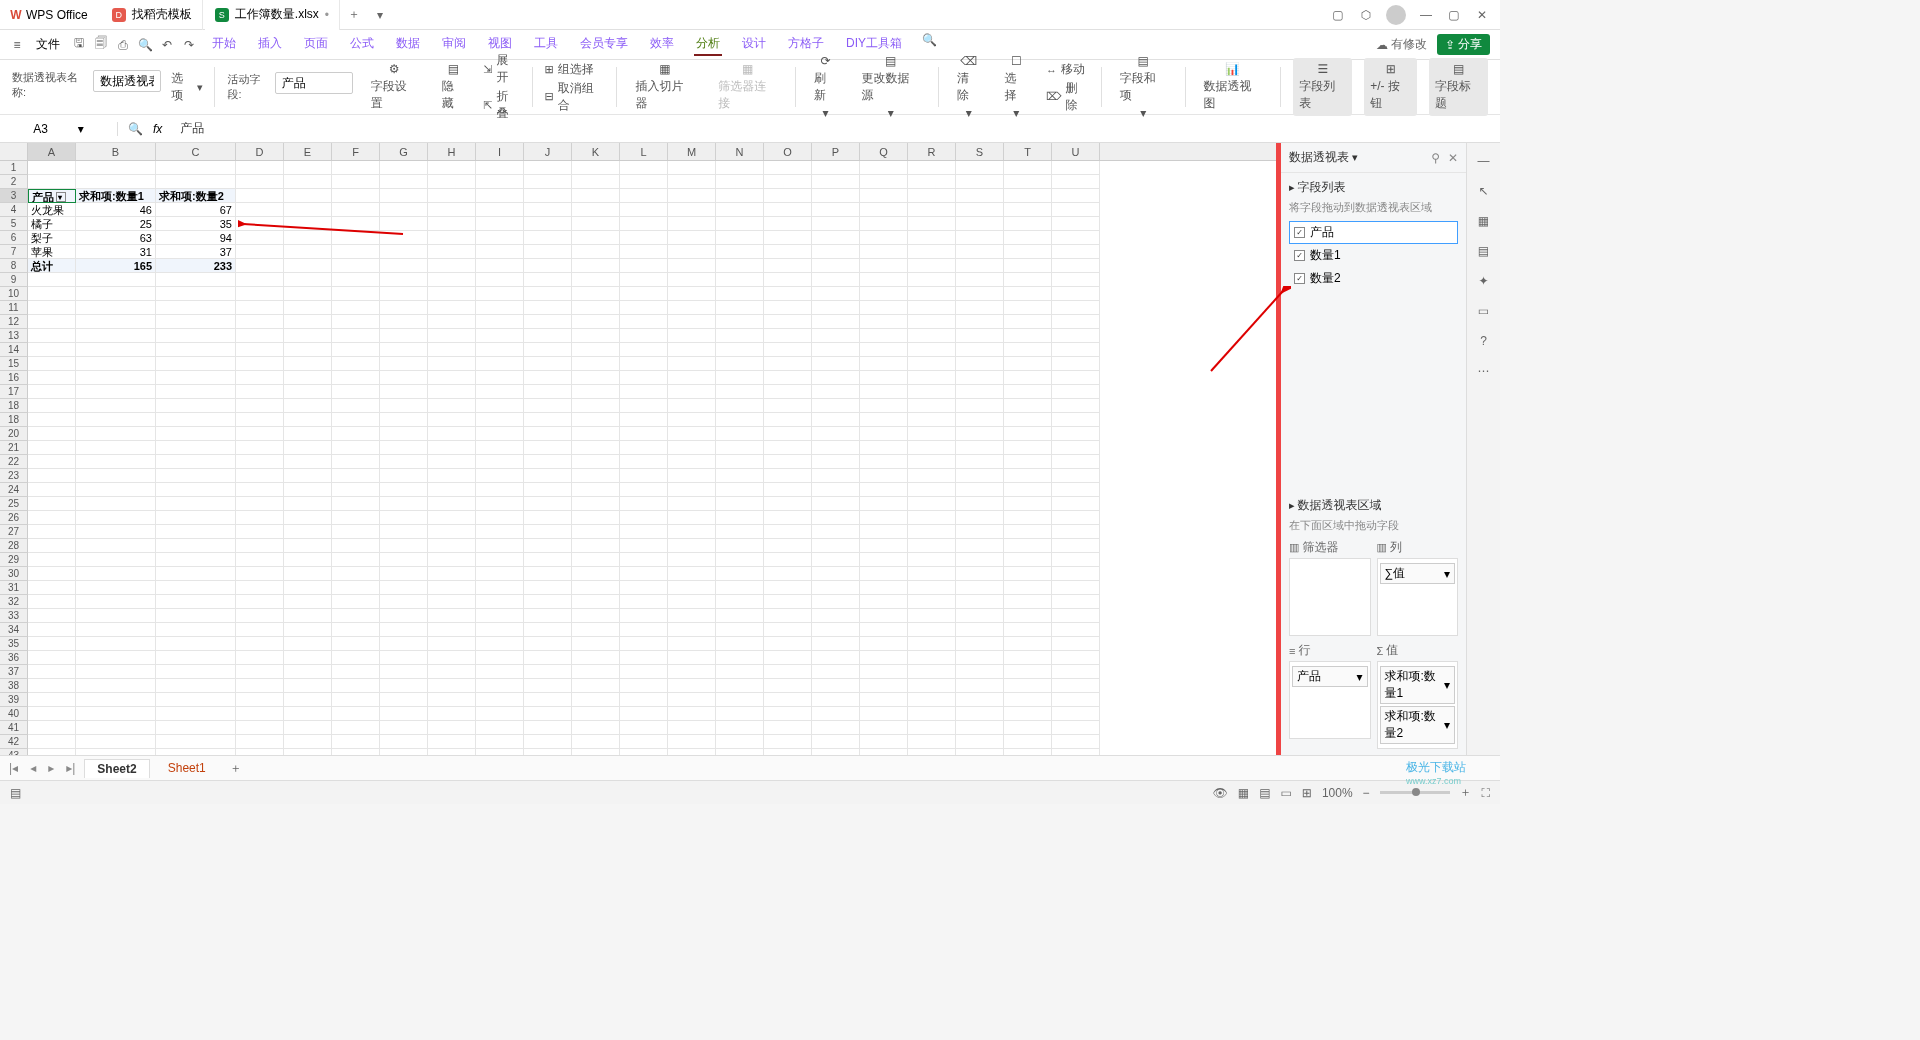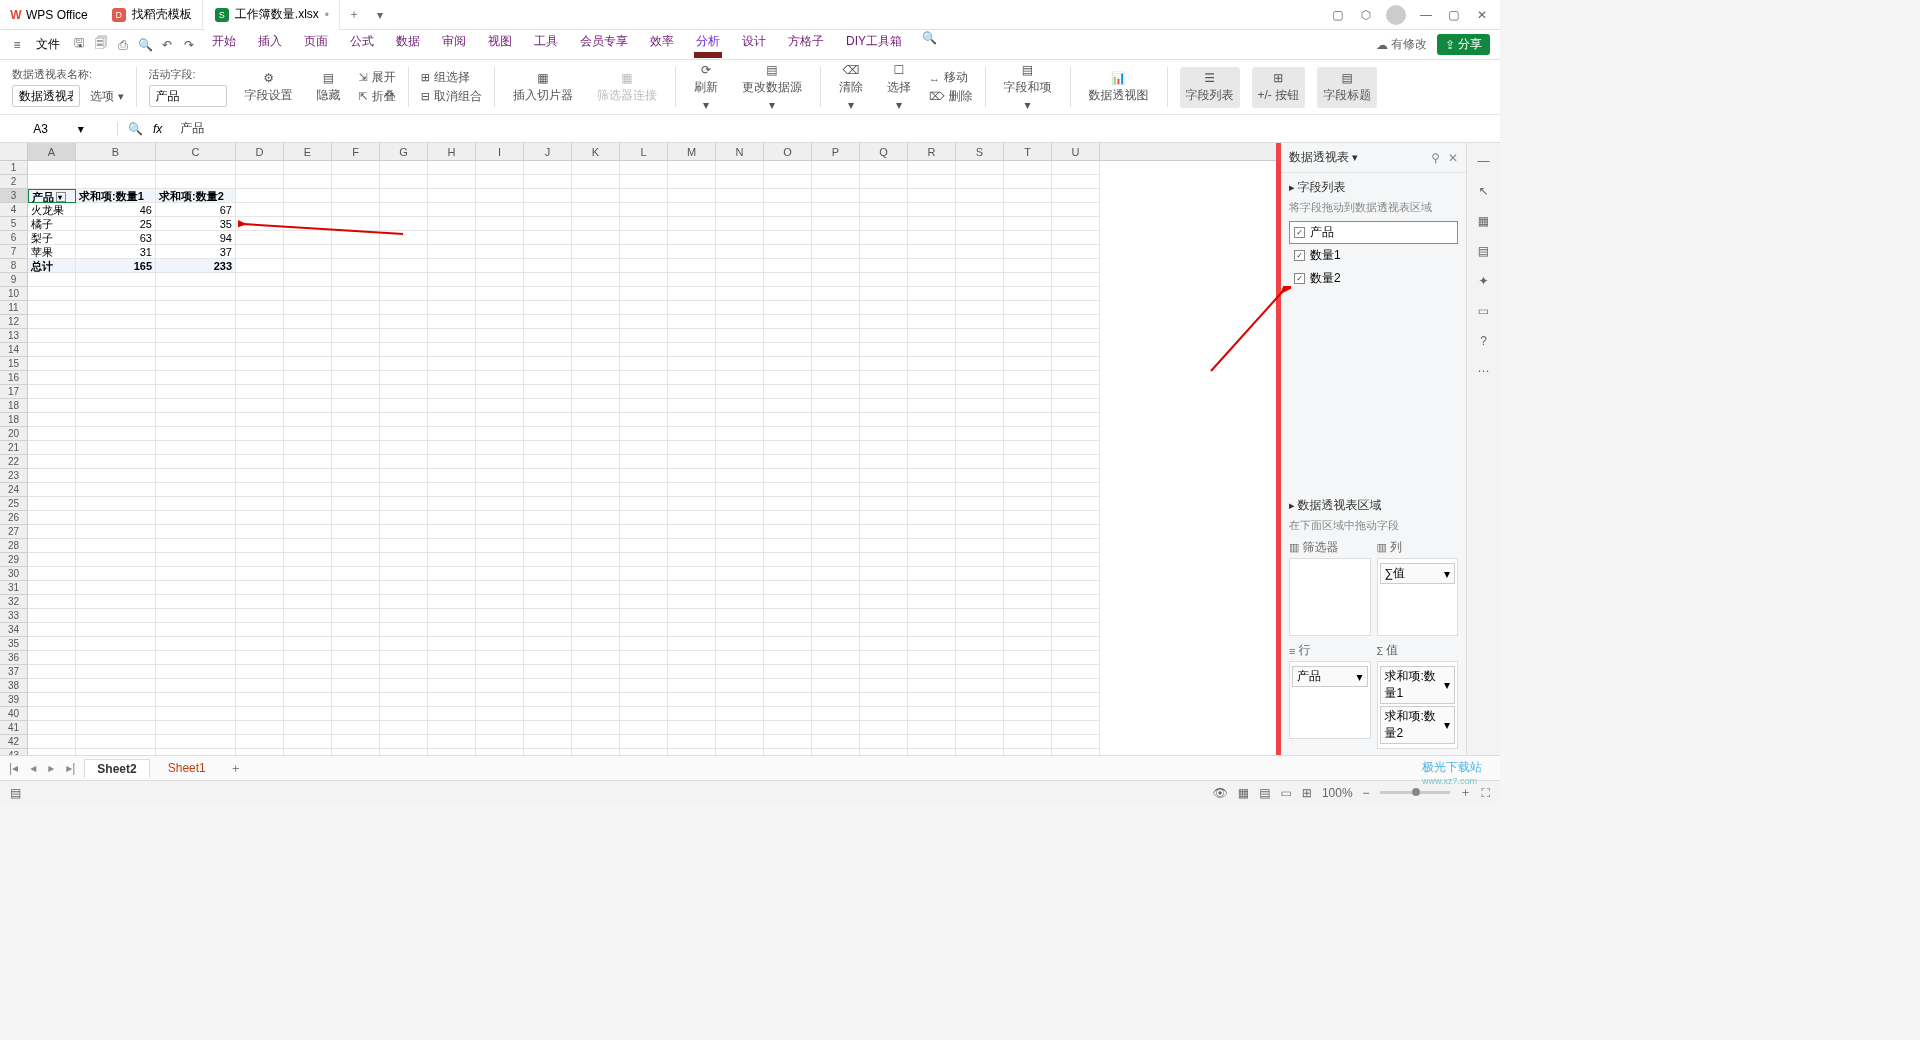--- a/index.html
+++ b/index.html
@@ -17,28 +17,28 @@
 .tab-add{width:24px;display:flex;align-items:center;justify-content:center;color:#666}
 .titlebar-right{margin-left:auto;display:flex;align-items:center;gap:12px;padding-right:10px}
 .tr-ico{width:16px;height:16px;display:flex;align-items:center;justify-content:center;color:#666}
 .avatar{width:20px;height:20px;border-radius:50%;background:#ccc}
 
 .menubar{height:30px;background:#fff;display:flex;align-items:center;padding:0 10px;border-bottom:1px solid #e0e0e0;gap:6px}
 .menu-left{display:flex;align-items:center;gap:8px}
 .mb-ico{color:#555;width:14px;text-align:center}
 .file-menu{display:flex;align-items:center;gap:4px;padding:0 4px}
 .menu-tabs{display:flex;gap:18px;margin-left:8px}
-.menu-tab{padding:2px 2px;color:#701a75;cursor:pointer}
-.menu-tab.active{color:#6d28d9;border-bottom:6px solid #7f1d1d}
+.menu-tab{padding:2px 2px;color:#8b5cf6;cursor:pointer}
+.menu-tab.active{color:#4d7c0f;border-bottom:2px solid #7f1d1d}
 .menubar-right{margin-left:auto;display:flex;align-items:center;gap:10px}
 .share-btn{background:#10893e;color:#fff;padding:2px 8px;border-radius:3px;display:flex;align-items:center;gap:3px}
 .cloud{color:#666;display:flex;align-items:center;gap:3px}
 
 .ribbon{height:55px;background:#fff;display:flex;align-items:center;padding:5px 12px;gap:12px;border-bottom:1px solid #e5e5e5}
-.rb-group{display:flex;flex-direction:column;gap:3px}
+.rb-group{display:flex;flex-direction:row;gap:3px}
 .rb-label{font-size:11px;color:#555}
 .rb-input{border:1px solid #ccc;padding:2px 6px;height:22px;border-radius:2px;background:#fff}
 .rb-input.w1{width:68px}
 .rb-input.w2{width:78px}
 .rb-btn{display:flex;flex-direction:column;align-items:center;gap:2px;padding:2px 6px;color:#555;min-width:30px}
 .rb-btn.hl{background:#e8e8e8;border-radius:3px;padding:4px 6px}
 .rb-sep{width:1px;height:40px;background:#e0e0e0}
 .rb-row{display:flex;gap:10px}
 .rb-col{display:flex;flex-direction:column;gap:2px}
 .rb-item{display:flex;align-items:center;gap:4px;color:#555;font-size:11px}
@@ -94,21 +94,21 @@
 .st-tab{padding:2px 12px;font-size:12px;color:#c2410c}
 .st-tab.active{background:#fff;font-weight:bold;border:1px solid #ddd;border-bottom:none;color:#333}
 .st-add{color:#666;padding:0 6px}
 
 .statusbar{height:24px;background:#f3f3f3;border-top:1px solid #ddd;display:flex;align-items:center;padding:0 10px;gap:12px}
 .sb-left{color:#666}
 .sb-right{margin-left:auto;display:flex;align-items:center;gap:10px;color:#666}
 .zoom-slider{width:70px;height:3px;background:#ccc;position:relative}
 .zoom-slider::after{content:"";width:8px;height:8px;background:#888;border-radius:50%;position:absolute;left:32px;top:-3px}
 
-.watermark{position:absolute;right:18px;bottom:26px;font-size:12px;color:#4ab5e6}
+.watermark{position:absolute;right:34px;bottom:26px;font-size:12px;color:#4ab5e6}
 .watermark .sub{font-size:9px;color:#7cc}
 
 svg{display:block}
 </style>
 </head>
 <body>
 
 <div class="titlebar">
   <div class="titlebar-left">
     <span class="app-logo">W</span>

